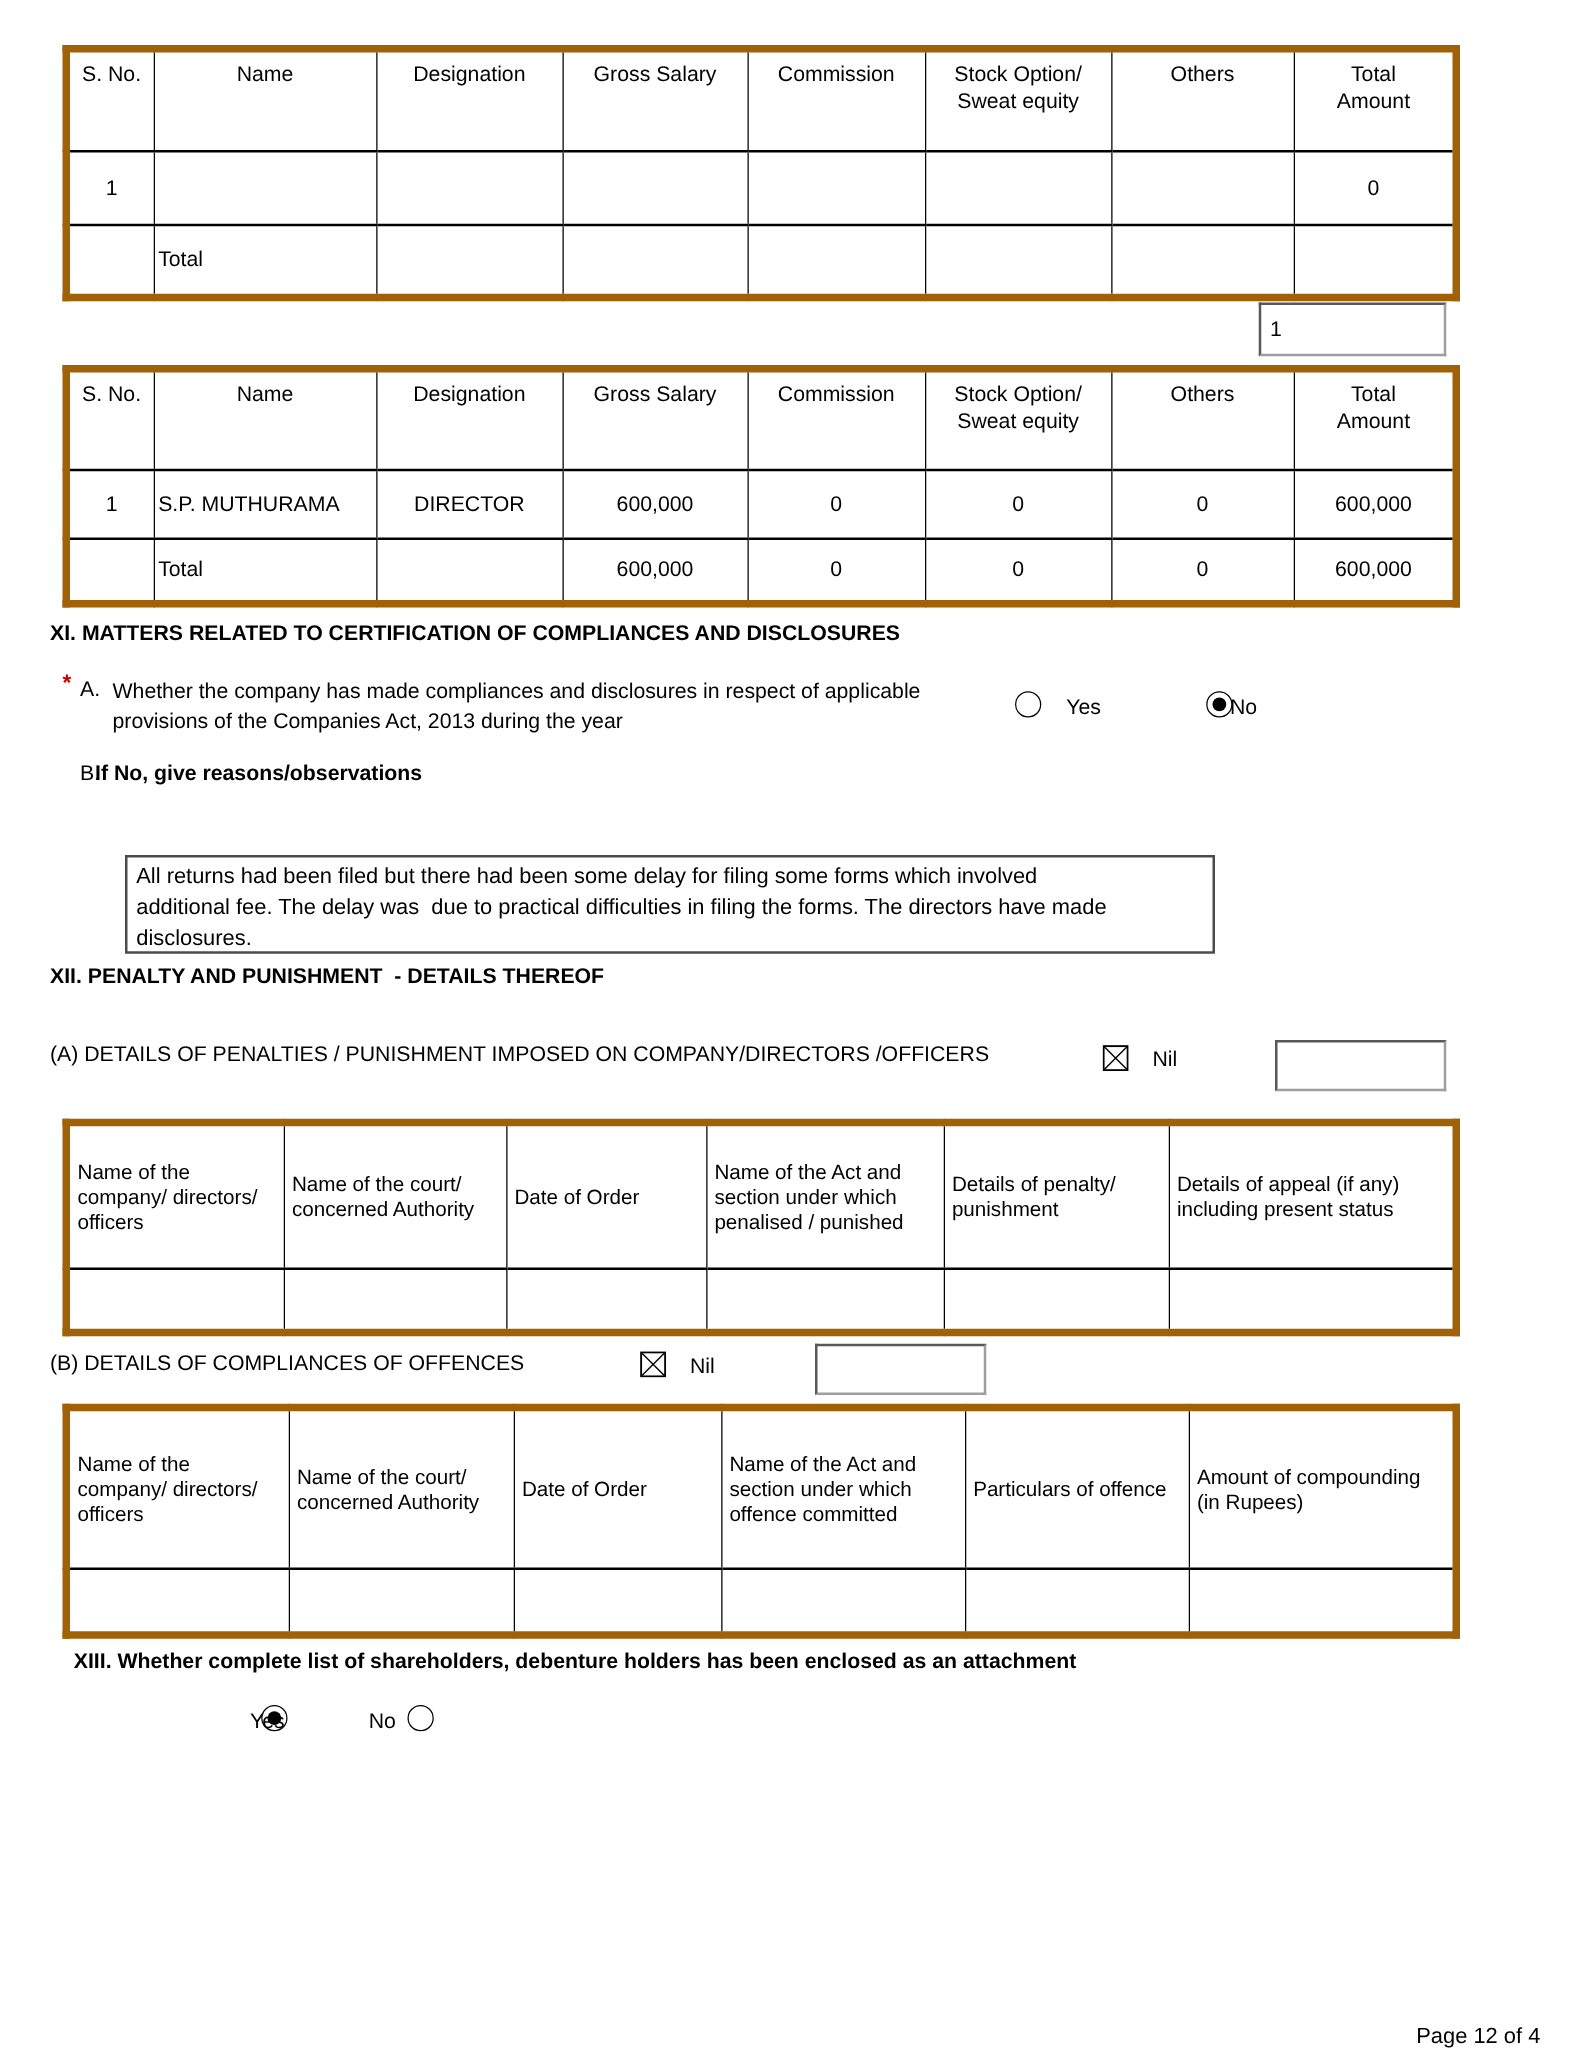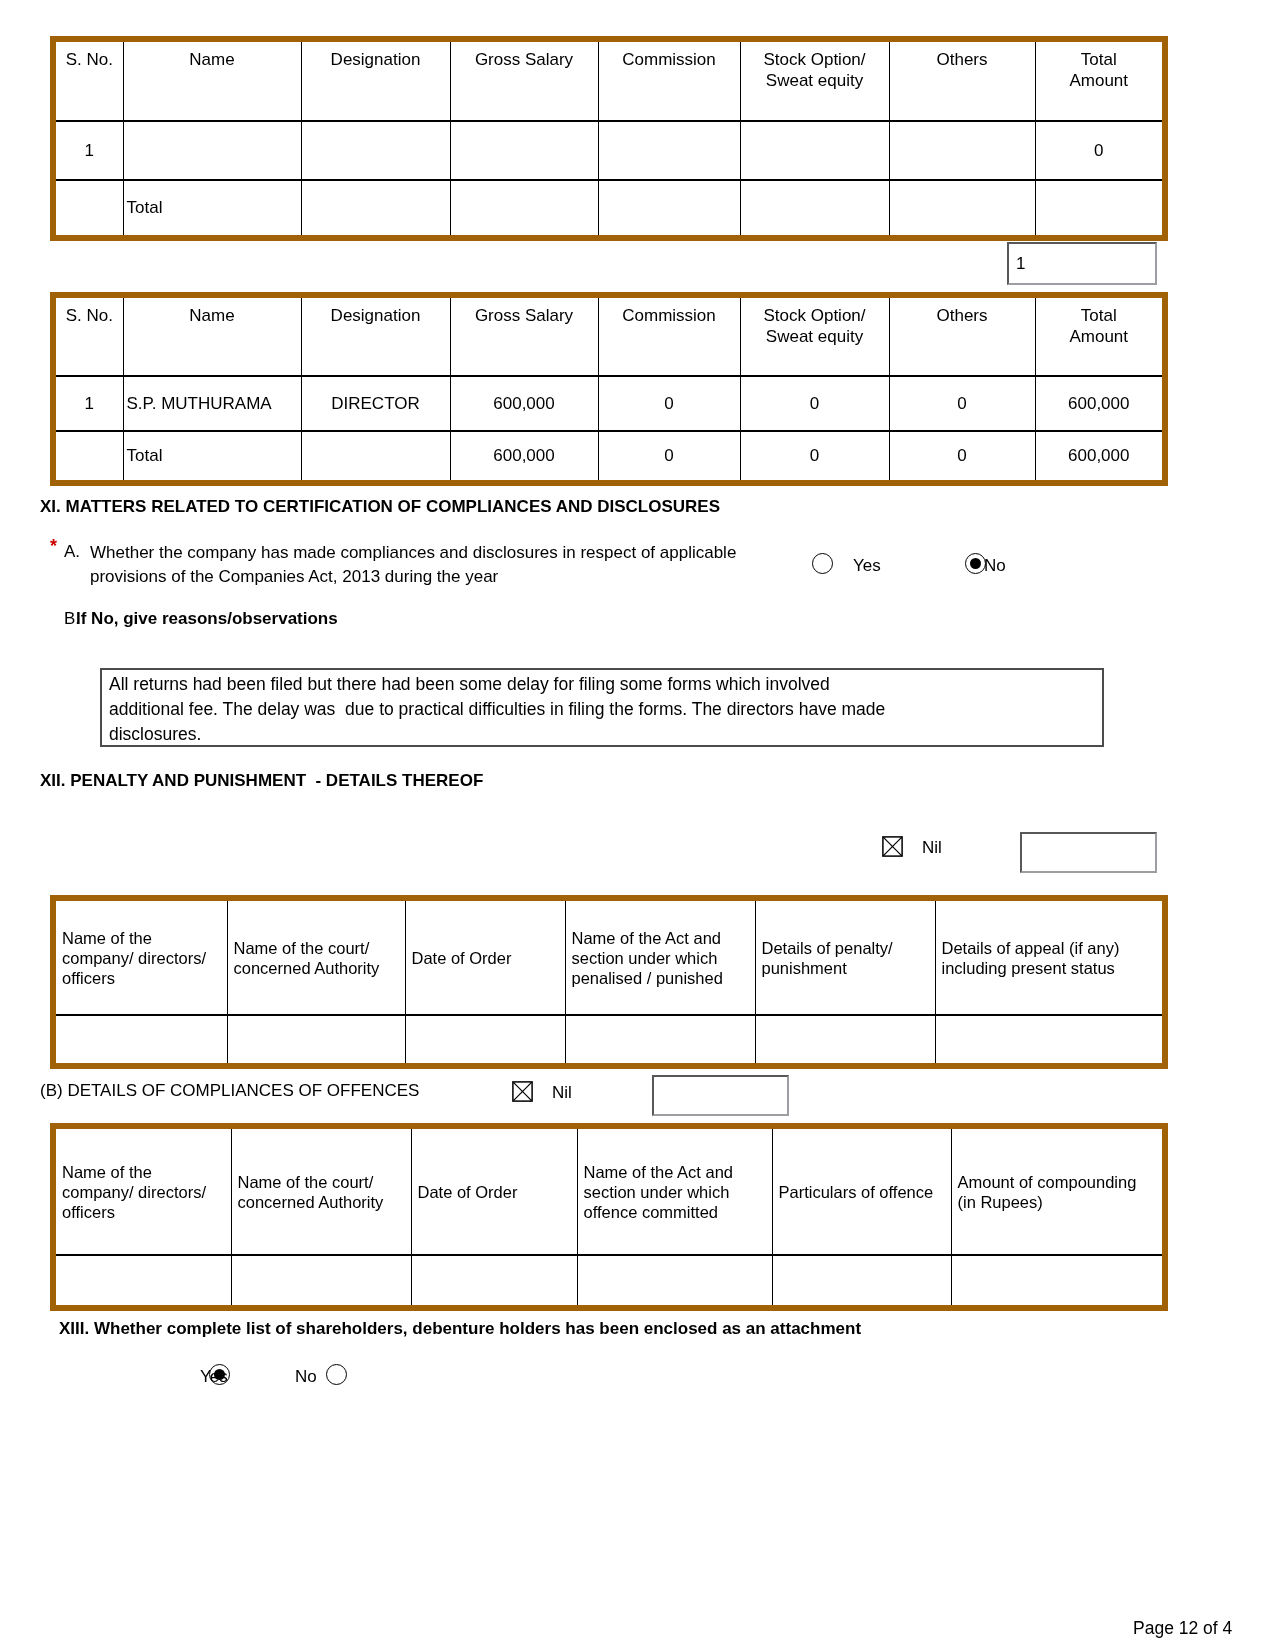--- a/index.html
+++ b/index.html
@@ -161,27 +161,28 @@
 provisions of the Companies Act, 2013 during the year</div>
 
   <span class="abs radio" style="left:812px; top:553px;"></span>
   <div class="abs lbl17" style="left:853px; top:555px;">Yes</div>
   <span class="abs radio on" style="left:940px; top:553px;"></span>
   <div class="abs lbl17" style="left:984px; top:555px;">No</div>
 
   <div class="abs lbl17" style="left:64px; top:608px;">B.</div>
   <div class="abs lbl17" style="left:76px; top:608px;font-weight:bold;">If No, give reasons/observations</div>
 
-  <div class="abs reasons" style="left:100px; top:668px; width:1004px; height:79px;">All returns had been filed but there had been some delay for filing some forms which involved
+  <div class="abs reasons" style="left:100px; top:684px; width:872px; height:79px;">All returns had been filed but there had been some delay for filing some forms which involved
 additional fee. The delay was  due to practical difficulties in filing the forms. The directors have made
 disclosures.</div>
 
   
   <div class="abs lbl17 b pre" style="left:40px; top:770px;">XII. PENALTY AND PUNISHMENT  - DETAILS THEREOF</div>
 
+  <div class="abs lbl17 nowrap" style="left:40px; top:833px;">(A) DETAILS OF PENALTIES / PUNISHMENT IMPOSED ON COMPANY/DIRECTORS /OFFICERS</div>
   <span class="abs checkbox on" style="left:882px; top:836px;">
     <svg width="21" height="21" viewBox="0 0 21 21">
       <rect x="0.9" y="0.9" width="19.2" height="19.2" fill="none" stroke="#000" stroke-width="1.5"></rect>
       <line x1="1.2" y1="1.2" x2="19.8" y2="19.8" stroke="#000" stroke-width="1.2"></line>
       <line x1="19.8" y1="1.2" x2="1.2" y2="19.8" stroke="#000" stroke-width="1.2"></line>
     </svg>
   </span>
   <div class="abs lbl17" style="left:922px; top:837px;">Nil</div>
   <div class="abs input3d numval" style="left:1020px; top:832px; width:137px; height:41px;"></div>
 

